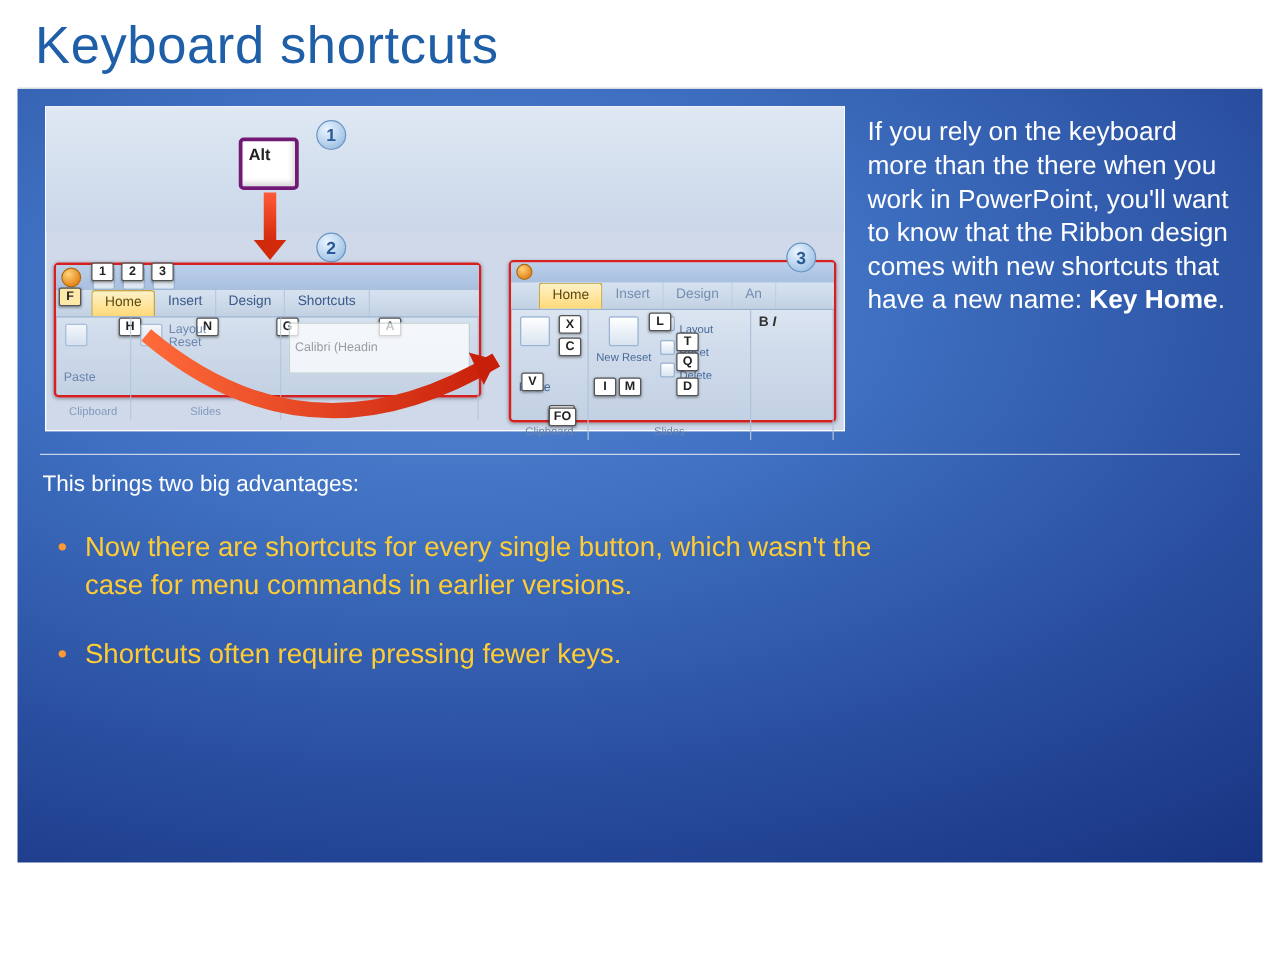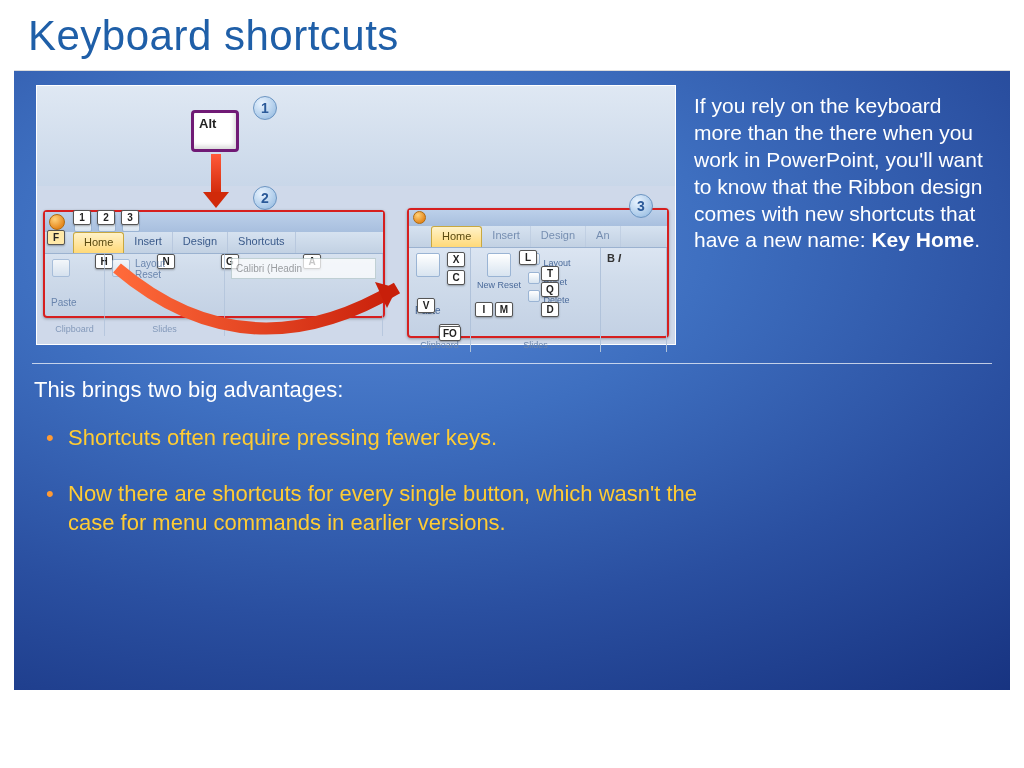--- a/index.html
+++ b/index.html
@@ -170,21 +170,21 @@
     left: 18px;
     top: 292px;
     width: 960px;
     border-top: 1px solid rgba(255,255,255,0.7);
   }
   .subhead {
     position: absolute;
     left: 20px;
     top: 306px;
     color: #fff;
-    font-size: 22px;
+    font-size: 18px;
   }
   .bullets {
     position: absolute;
     left: 28px;
     top: 352px;
     width: 660px;
     color: #ffcc33;
     font-size: 22px;
     line-height: 1.35;
   }
@@ -262,21 +262,21 @@
             <div style="display:flex;gap:4px;">
               <span class="mini-ico"></span>
               <div>
                 <div>Layout</div>
                 <div>Reset</div>
               </div>
             </div>
             <div class="rp-group-label">Slides</div>
           </div>
           <div class="rp-group" style="flex:1;">
-            <div style="background:#fff;border:1px solid #bcc;padding:4px 4px;font-size:10px;color:#888;">Calibri (Headin</div>
+            <div style="background:#fff;border:1px solid #bcc;padding:14px 4px;font-size:10px;color:#888;">Calibri (Headin</div>
           </div>
         </div>
       </div>
 
       <svg class="curve-arrow" viewBox="0 0 320 100">
         <defs>
           <linearGradient id="ga" x1="0" y1="0" x2="1" y2="0">
             <stop offset="0" stop-color="#ff6a3a"></stop>
               <stop offset="1" stop-color="#c81f0a"></stop>
           </linearGradient>
@@ -337,19 +337,19 @@
 
     <div class="right-text">
       <span>If you rely on the keyboard more than the there when you work in PowerPoint, you'll want to know that the Ribbon design comes with new shortcuts that have a new name: </span><b>Key Home</b><span>.</span>
     </div>
 
     <div class="divider"></div>
 
     <div class="subhead">This brings two big advantages:</div>
 
     <ul class="bullets">
+      <li>Now there are shortcuts for every single button, which wasn't the case for menu commands in earlier versions.</li>
       <li>Shortcuts often require pressing fewer keys.</li>
-      <li>Now there are shortcuts for every single button, which wasn't the case for menu commands in earlier versions.</li>
     </ul>
 
   </div>
 
 </div>
 
 </body></html>

